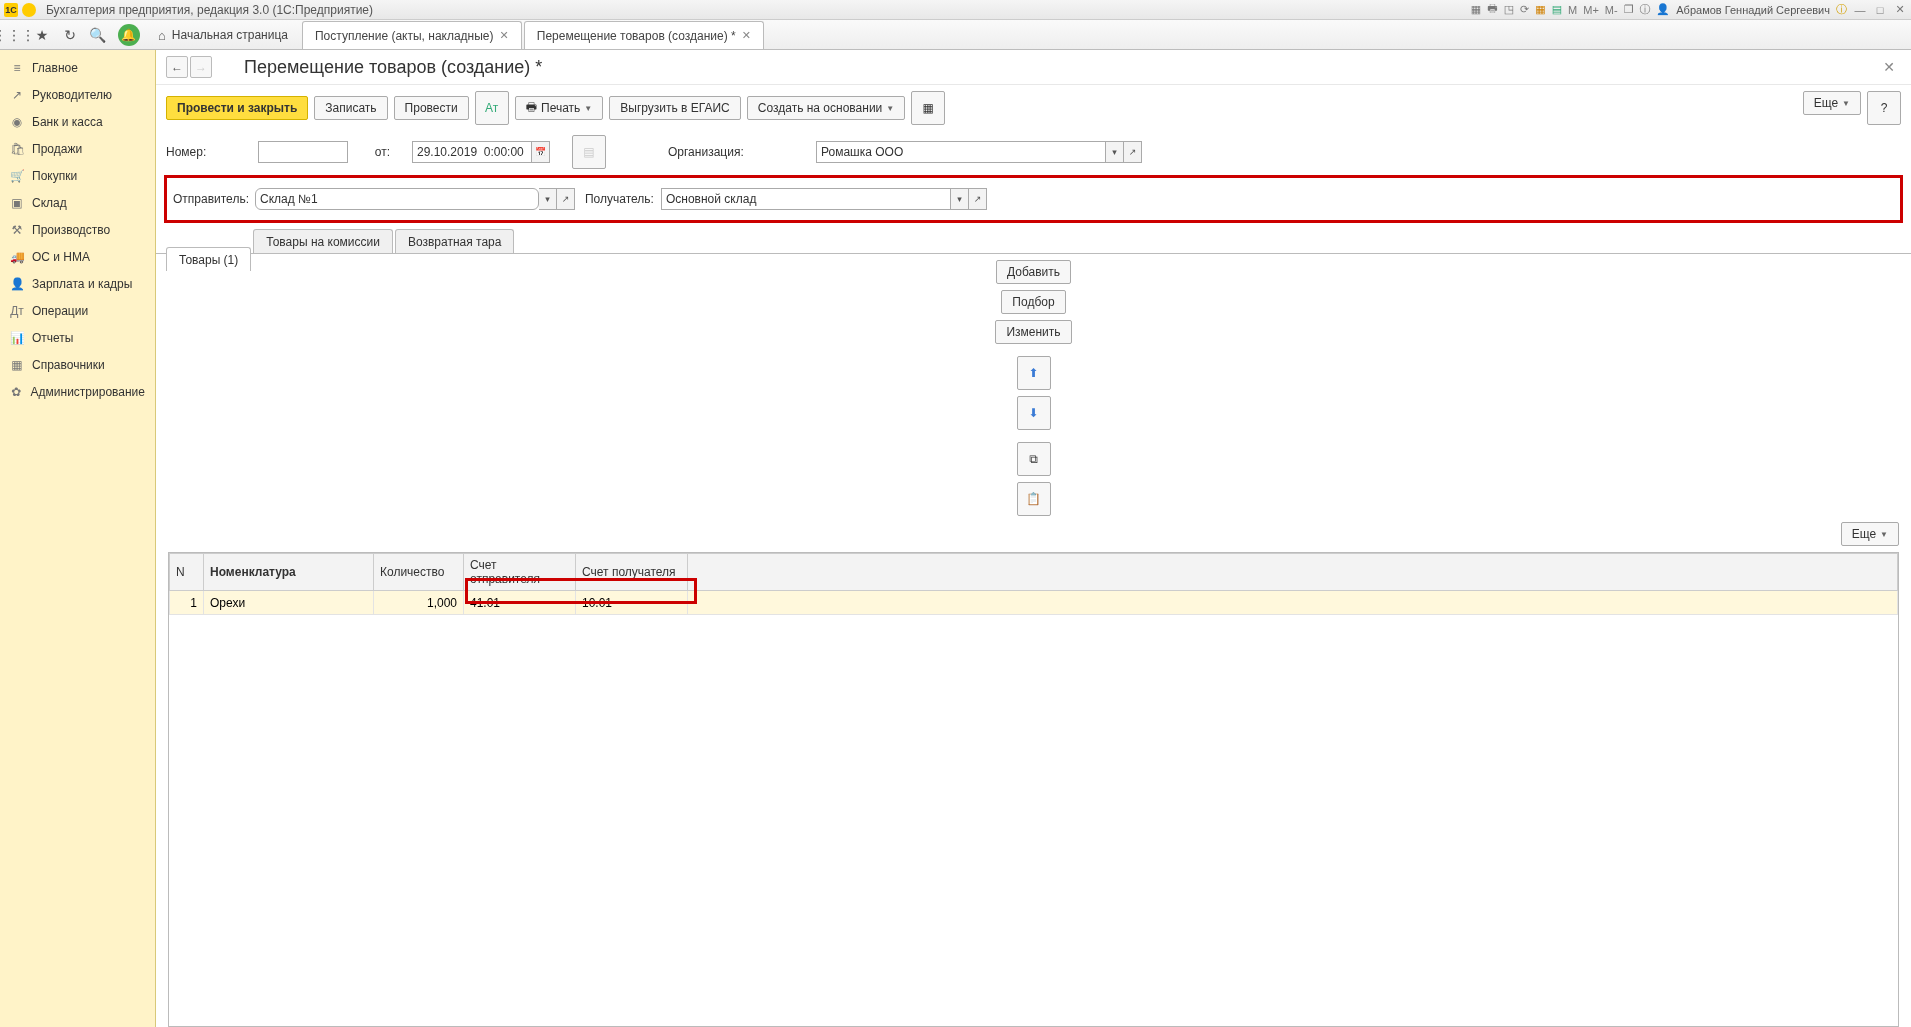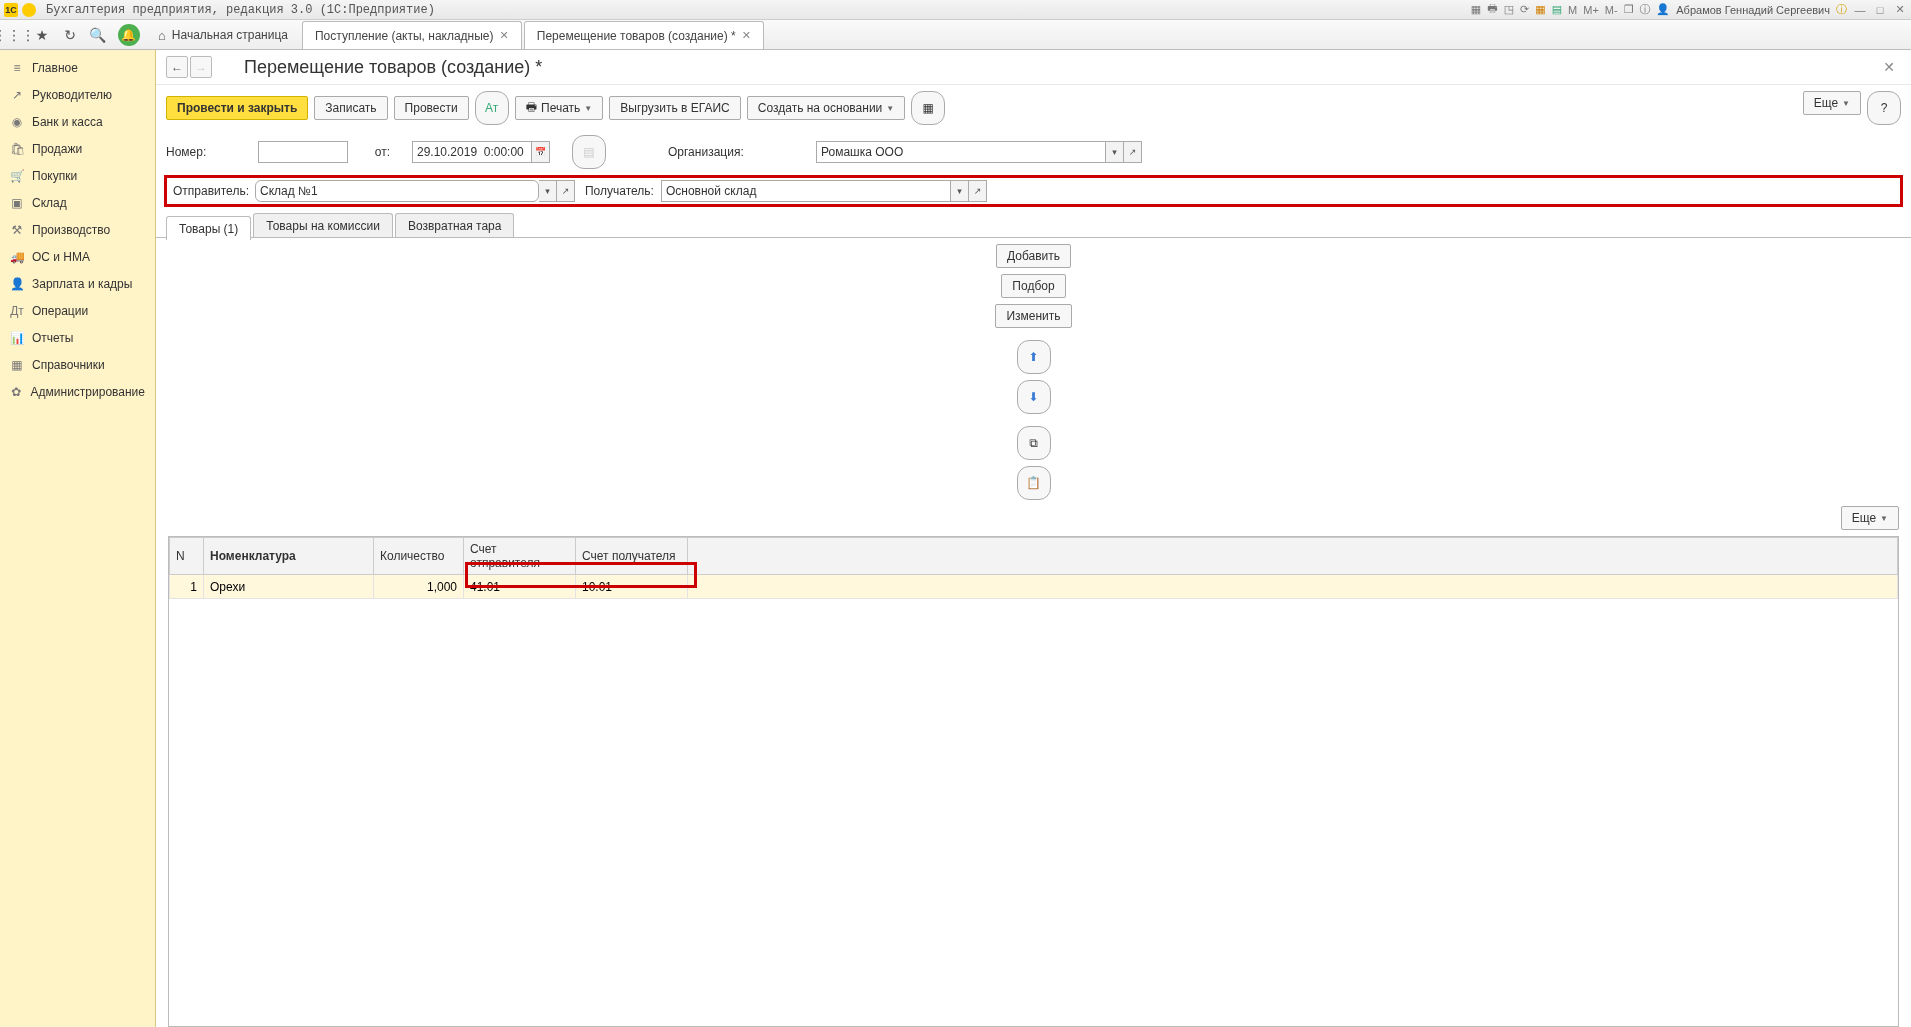--- a/index.html
+++ b/index.html
@@ -2,21 +2,21 @@
 <html><head>
 <meta charset="utf-8">
 <style>
 *{box-sizing:border-box;margin:0;padding:0;font-family:Arial,sans-serif;font-size:12px;}
 body{background:#e6e6e6;overflow:hidden;}
 .app{width:1911px;height:1027px;background:#fff;position:relative;}
 .titlebar{height:20px;background:linear-gradient(#f5f5f5,#e8e8e8);border-bottom:1px solid #ccc;display:flex;align-items:center;padding:0 4px;color:#555;}
 .titlebar .tb-left{display:flex;align-items:center;gap:4px;}
 .titlebar .tb-badge{width:14px;height:14px;background:#ffcc00;border-radius:2px;display:inline-block;font-size:9px;text-align:center;line-height:14px;color:#333;font-weight:bold;}
 .titlebar .tb-round{width:14px;height:14px;background:#ffcc00;border-radius:50%;display:inline-block;}
-.titlebar .tb-title{margin-left:6px;font-family:Liberation Mono, monospace;}
+.titlebar .tb-title{margin-left:6px;}
 .titlebar .tb-right{margin-left:auto;display:flex;align-items:center;gap:6px;color:#777;}
 .titlebar .tb-right span{font-size:11px;cursor:default;}
 .titlebar .tb-user{color:#555;}
 .titlebar .win-btn{width:14px;text-align:center;}
 
 .toolbar{height:30px;background:linear-gradient(#fafafa,#eee);border-bottom:1px solid #bcbcbc;display:flex;align-items:center;}
 .toolbar .tbtn{width:28px;height:28px;display:flex;align-items:center;justify-content:center;color:#555;cursor:pointer;font-size:14px;}
 .toolbar .bell{width:22px;height:22px;background:#4caf50;border-radius:50%;display:flex;align-items:center;justify-content:center;color:#fff;margin:0 6px;}
 .tabs{display:flex;align-items:flex-end;height:100%;}
 .tab{height:28px;border:1px solid #bbb;border-bottom:none;background:#fff;padding:0 12px;display:flex;align-items:center;gap:6px;margin-right:2px;border-radius:3px 3px 0 0;cursor:pointer;color:#444;}
@@ -33,34 +33,34 @@
 .content{flex:1;background:#fff;display:flex;flex-direction:column;}
 .page-head{padding:6px 10px;display:flex;align-items:center;border-bottom:1px solid #e8e8e8;}
 .nav-btn{width:22px;height:22px;border:1px solid #bbb;background:#f7f7f7;display:inline-flex;align-items:center;justify-content:center;margin-right:2px;color:#555;cursor:pointer;border-radius:2px;}
 .page-title{font-size:18px;margin-left:30px;color:#333;}
 .page-head .close-page{margin-left:auto;color:#888;cursor:pointer;font-size:14px;padding:0 6px;}
 
 .cmd-row{padding:6px 10px;display:flex;align-items:center;gap:6px;}
 .btn{height:24px;border:1px solid #aaa;background:#f7f7f7;padding:0 10px;display:inline-flex;align-items:center;gap:4px;color:#333;cursor:pointer;border-radius:2px;}
 .btn.primary{background:#ffde3f;border-color:#d4b200;font-weight:bold;}
 .btn .caret{font-size:8px;color:#666;}
-.btn-icon{width:14px;padding:16px;justify-content:center;border-radius:12px;}
+.btn-icon{width:14px;padding:16px;justify-content:center;}
 .cmd-row .right{margin-left:auto;display:flex;gap:6px;}
 
 .form-row{padding:4px 10px;display:flex;align-items:center;gap:22px;}
 .lbl{color:#333;min-width:70px;}
 .inp{height:22px;border:1px solid #aaa;background:#fff;padding:0 4px;color:#333;}
 .inp-grp{display:flex;align-items:center;}
 .inp-btn{width:18px;height:22px;border:1px solid #aaa;border-left:none;background:#f3f3f3;display:flex;align-items:center;justify-content:center;font-size:9px;color:#555;cursor:pointer;}
 
-.highlight-row{border:3px solid #cc0000;padding:2px 6px;margin:2px 8px;display:flex;align-items:center;gap:6px;}
+.highlight-row{border:3px solid #cc0000;padding:10px 6px;margin:2px 8px;display:flex;align-items:center;gap:6px;}
 
 .doc-tabs{display:flex;padding:0 10px;border-bottom:1px solid #bbb;margin-top:4px;}
 .doc-tab{height:24px;border:1px solid #bbb;border-bottom:none;padding:0 12px;display:flex;align-items:center;background:#f0f0f0;margin-right:2px;cursor:pointer;color:#333;border-radius:3px 3px 0 0;}
-.doc-tab.active{background:#fff;position:relative;top:3px;}
+.doc-tab.active{background:#fff;position:relative;top:18px;}
 
 .tbl-toolbar{padding:6px 12px;display:flex;align-items:center;gap:6px;flex-direction:column;}
 .tbl-wrap{margin:0 12px;border:1px solid #bbb;flex:1;overflow:auto;background:#fff;}
 table{border-collapse:collapse;width:100%;}
 th{background:#f3f3f3;border:1px solid #ccc;padding:4px 6px;text-align:left;font-weight:normal;color:#333;height:24px;}
 td{border:1px solid #e3e3e3;padding:4px 6px;height:24px;background:#fff8dc;}
 td.num{text-align:right;}
 .hl-box{border:3px solid #cc0000;position:absolute;pointer-events:none;}
 
 .comment-row{padding:6px 10px;display:flex;align-items:center;gap:6px;border-top:1px solid #e8e8e8;}

